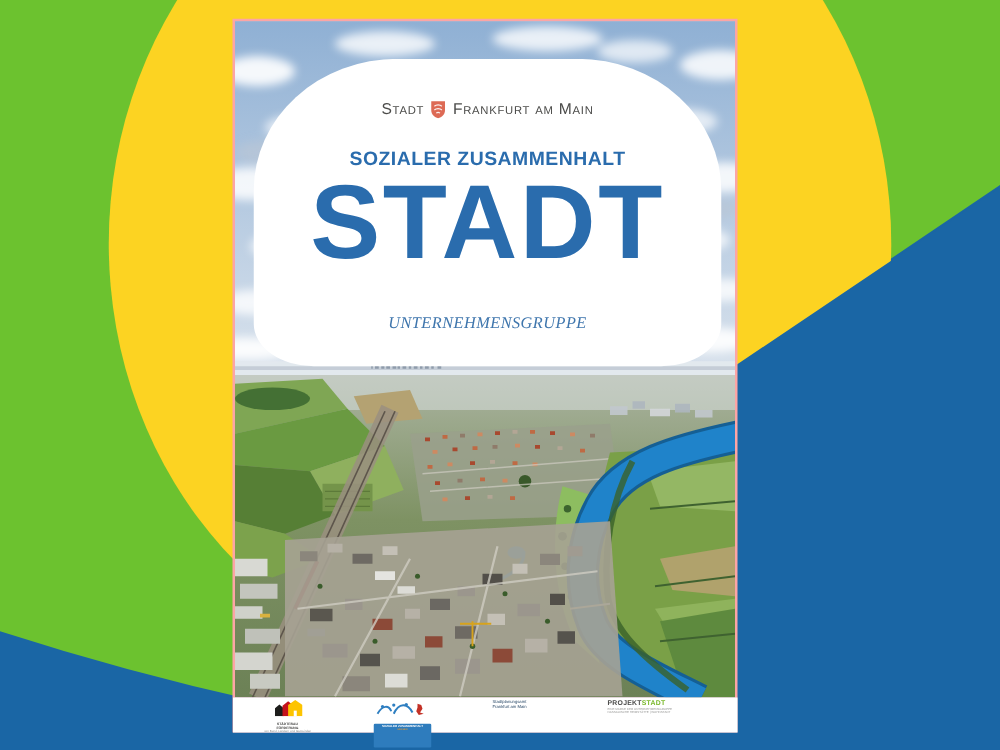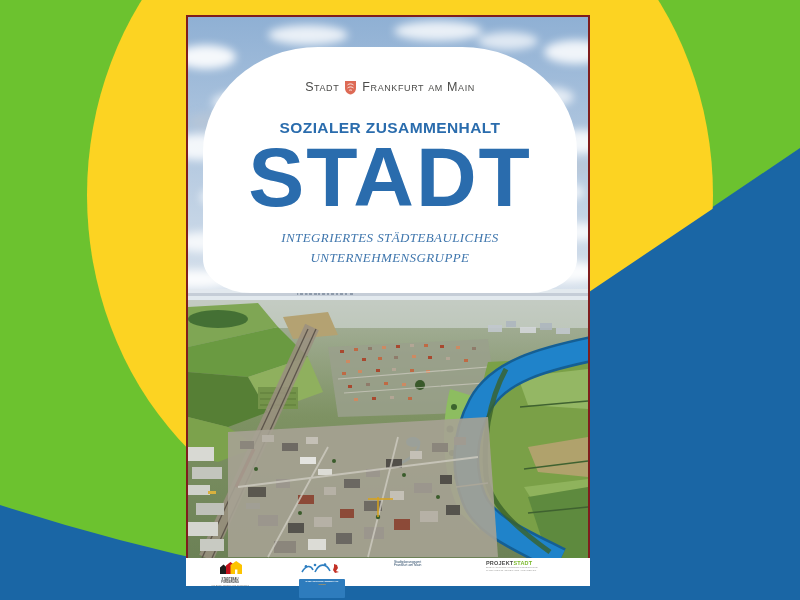--- a/index.html
+++ b/index.html
@@ -1,21 +1,21 @@
 <!DOCTYPE html>
 <html><head>
 <meta charset="utf-8">
 <title>Sozialer Zusammenhalt NIED</title>
 <style>
   html,body{margin:0;padding:0;background:#1a66a5;}
   .stage{position:relative;width:800px;height:600px;overflow:hidden;
          font-family:"Liberation Sans",sans-serif;}
   .bg{position:absolute;inset:0;}
   
-  .cover{position:absolute;left:186px;top:15px;width:404px;height:571px;background:#7f1d1d;}
+  .cover{position:absolute;left:186px;top:15px;width:404px;height:571px;background:#fca5a5;}
   .photo{position:relative;margin:2px 2px 0 2px;width:400px;height:541px;overflow:hidden;background:#9db8d6;}
   .photo > svg{position:absolute;inset:0;}
   
   .panel{position:absolute;left:15px;top:30px;width:374px;height:246px;background:#fff;
          border-radius:115px 115px 48px 48px / 105px 105px 34px 34px;
          text-align:center;box-sizing:border-box;padding-top:30px;}
   .city-logo{height:20px;display:flex;justify-content:center;align-items:center;gap:5px;
              color:#4b4b49;font-size:12.5px;letter-spacing:.6px;font-variant:small-caps;}
   .kicker{margin-top:22px;color:#2a6cad;font-weight:bold;font-size:15.5px;letter-spacing:.4px;}
   .title{margin-top:2px;color:#2a6cad;font-weight:bold;font-size:84px;line-height:.92;
@@ -276,21 +276,21 @@
           <span>Stadt</span>
           <svg width="13" height="15" viewBox="0 0 13 15">
             <path d="M1,1 H12 V8 C12,12 9.3,13.8 6.5,14.5 C3.7,13.8 1,12 1,8 Z" fill="#dd6a55"></path>
             <path d="M3.5,5 C5,3.5 8,3.5 9.5,5 M3.5,8 C5,6.5 8,6.5 9.5,8 M5,10.5 C5.8,9.8 7.2,9.8 8,10.5" stroke="#ffffff" stroke-width=".9" fill="none" opacity=".9"></path>
           </svg>
           <span>Frankfurt am Main</span>
         </div>
         <div class="kicker">SOZIALER ZUSAMMENHALT</div>
         <div class="title">STADT</div>
         <div class="subtitle">
-          <span>INTEGRIERTES STÄDTEBAULICHES</span><br>
+          <br>
           <span>UNTERNEHMENSGRUPPE</span>
         </div>
       </div>
     </div>
 
     <div class="footer">
 
       <div class="logo logo1">
         <svg width="24" height="13" viewBox="0 0 24 13">
           <path d="M2,6.5 L5.5,3.5 L9,6.5 V13 H2 Z" fill="#1d1d1b"></path>

